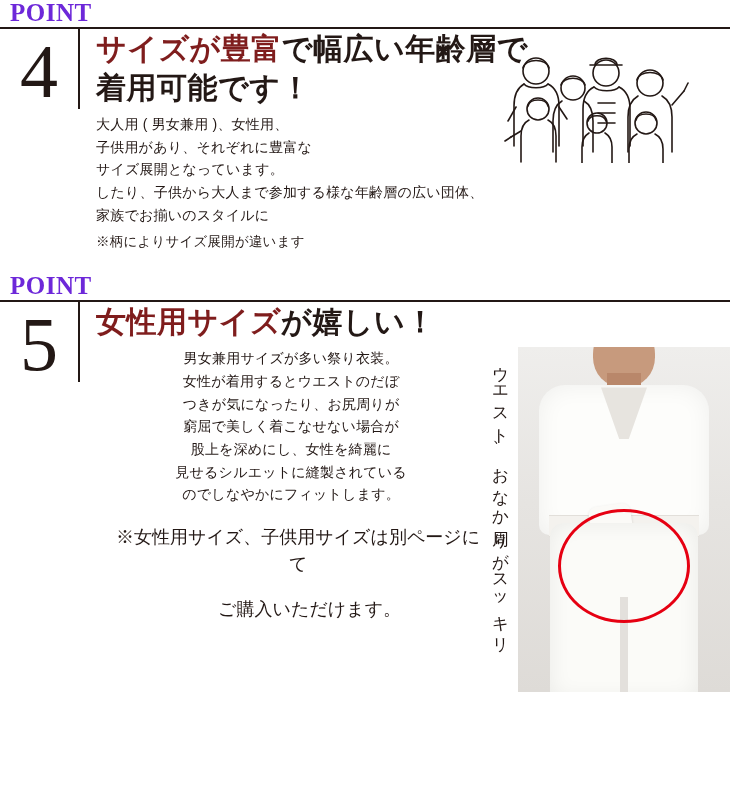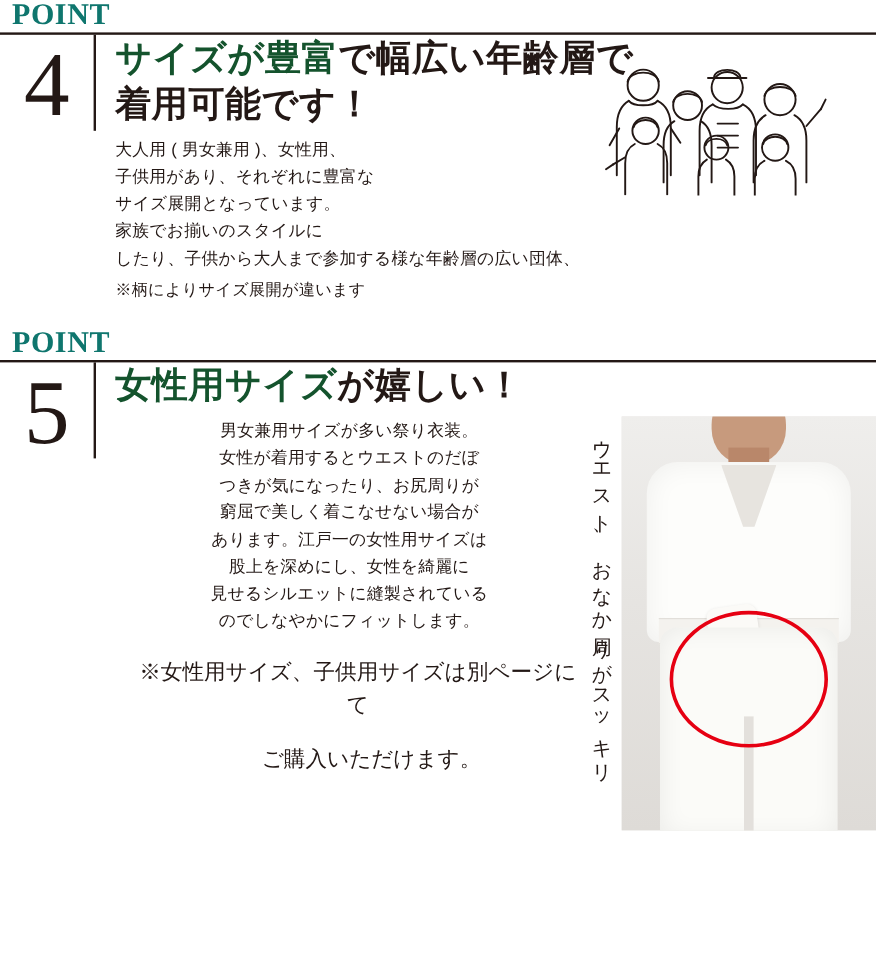--- a/index.html
+++ b/index.html
@@ -20,21 +20,21 @@
   .point-block {
     position: relative;
   }
 
   .point-label {
     font-family: "Liberation Serif", serif;
     font-weight: bold;
     font-size: 25px;
     letter-spacing: 0.5px;
     line-height: 1;
-    color: #0f766e;
+    color: #6d28d9;
     padding: 0 4px 2px 10px;
     display: inline-block;
   }
 
   .point-rule {
     border-top: 2px solid #231815;
     height: 0;
     margin: 0;
   }
 
@@ -63,21 +63,21 @@
   }
 
   .headline {
     font-size: 30px;
     font-weight: bold;
     line-height: 1.3;
     letter-spacing: 0.5px;
     margin: 0 0 6px 0;
   }
   .headline .hl {
-    color: #14532d;
+    color: #7f1d1d;
   }
 
   .body-text {
     font-size: 14px;
     line-height: 1.62;
     letter-spacing: 0.2px;
     margin: 0;
   }
 
   .note-text {
@@ -282,22 +282,22 @@
       </div>
 
       <h2 class="headline">
         <span class="hl">サイズが豊富</span><span>で幅広い年齢層で</span><br>
         <span>着用可能です！</span>
       </h2>
 
       <p class="body-text">大人用 ( 男女兼用 )、女性用、</p>
       <p class="body-text">子供用があり、それぞれに豊富な</p>
       <p class="body-text">サイズ展開となっています。</p>
+      <p class="body-text">したり、子供から大人まで参加する様な年齢層の広い団体、</p>
       <p class="body-text">家族でお揃いのスタイルに</p>
-      <p class="body-text">したり、子供から大人まで参加する様な年齢層の広い団体、</p>
       <p class="note-text">※柄によりサイズ展開が違います</p>
     </div>
   </div>
 </div>
 
 <div class="spacer-top"></div>
 
 <div class="point-block">
   <div>
     <span class="point-label">POINT</span>
@@ -310,21 +310,20 @@
       <h2 class="headline">
         <span class="hl">女性用サイズ</span><span>が嬉しい！</span>
       </h2>
 
       <div class="p5-wrap">
         <div class="p5-left">
           <p class="body-text">男女兼用サイズが多い祭り衣装。</p>
           <p class="body-text">女性が着用するとウエストのだぼ</p>
           <p class="body-text">つきが気になったり、お尻周りが</p>
           <p class="body-text">窮屈で美しく着こなせない場合が</p>
-          <p class="body-text">あります。江戸一の女性用サイズは</p>
           <p class="body-text">股上を深めにし、女性を綺麗に</p>
           <p class="body-text">見せるシルエットに縫製されている</p>
           <p class="body-text">のでしなやかにフィットします。</p>
 
           <p class="p5-note">※女性用サイズ、子供用サイズは別ページにて</p>
           <p class="p5-note" style="margin-top:12px">　 ご購入いただけます。</p>
         </div>
 
         <div class="p5-vert">ウエスト、おなか周りがスッキリ</div>
 

